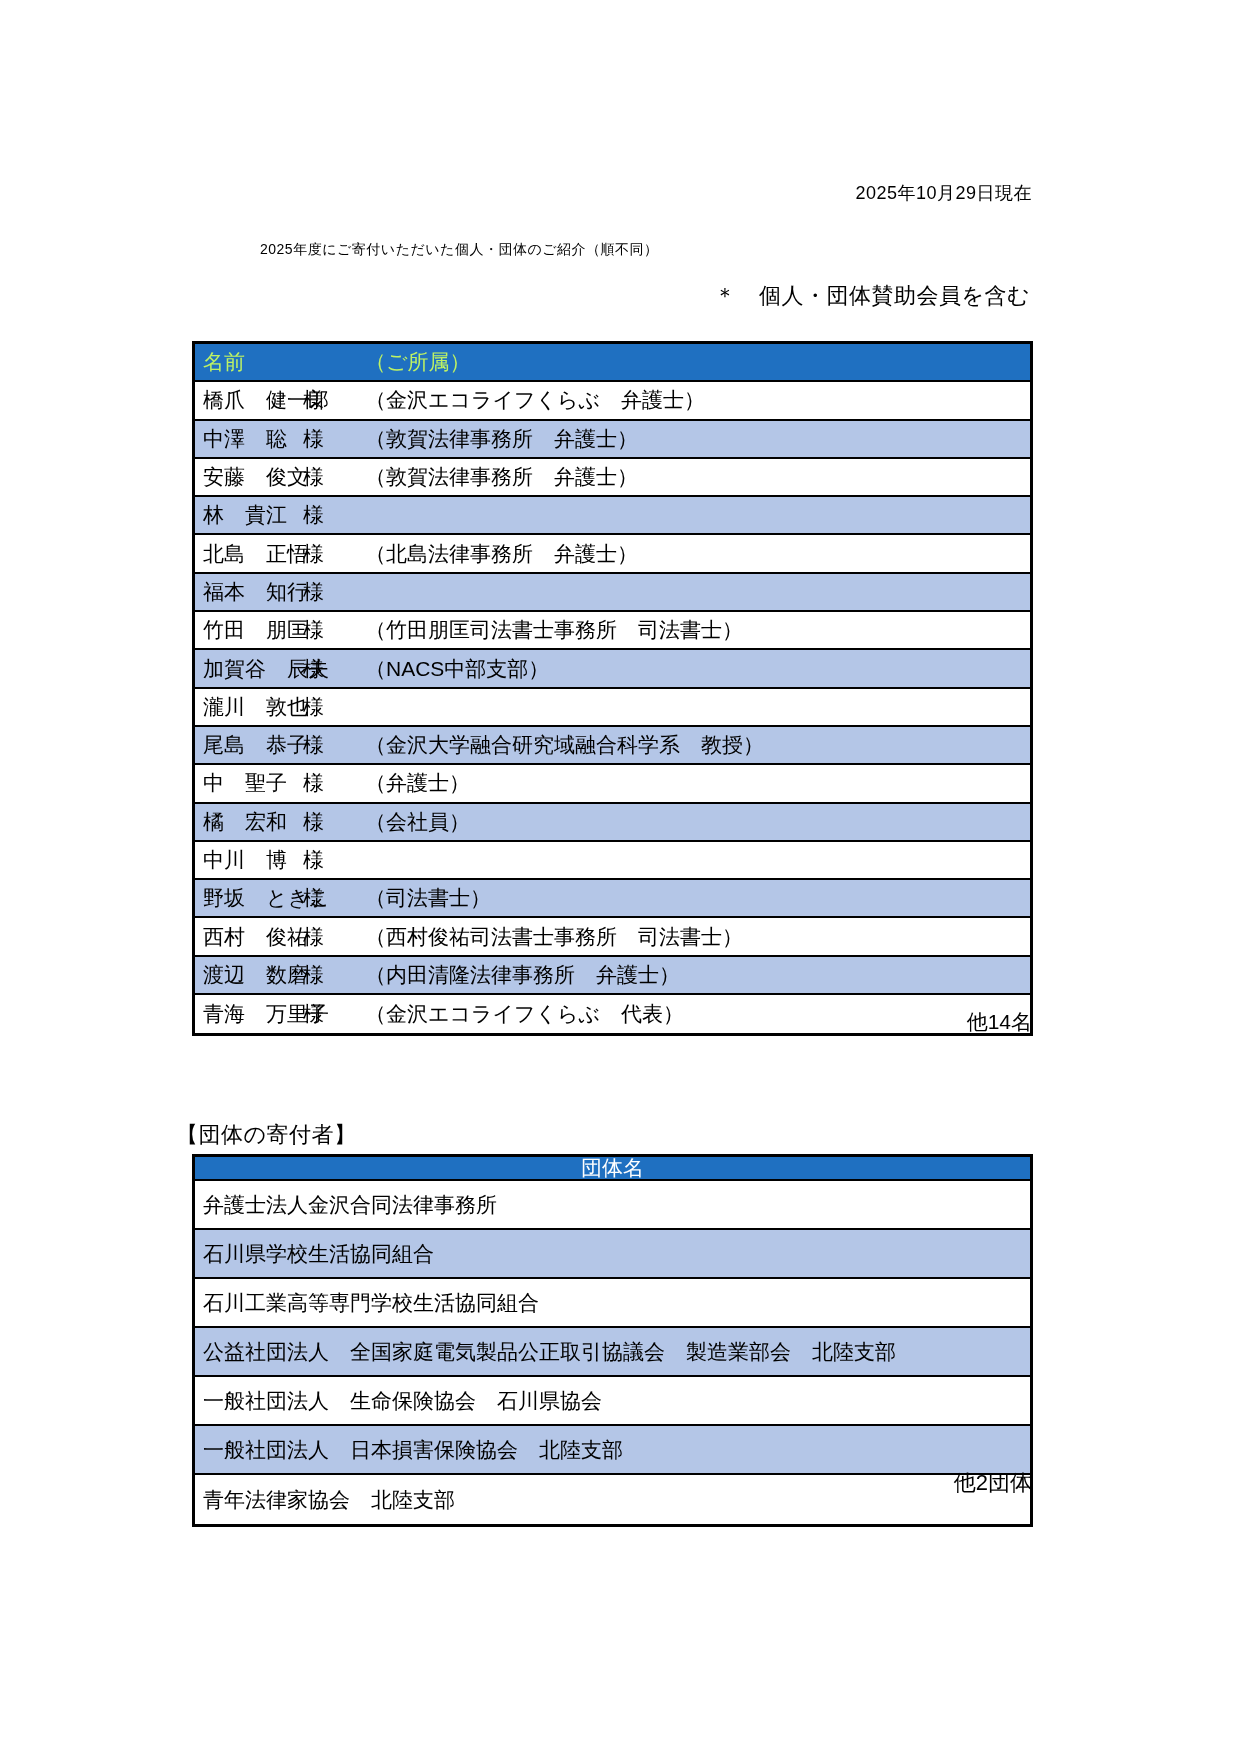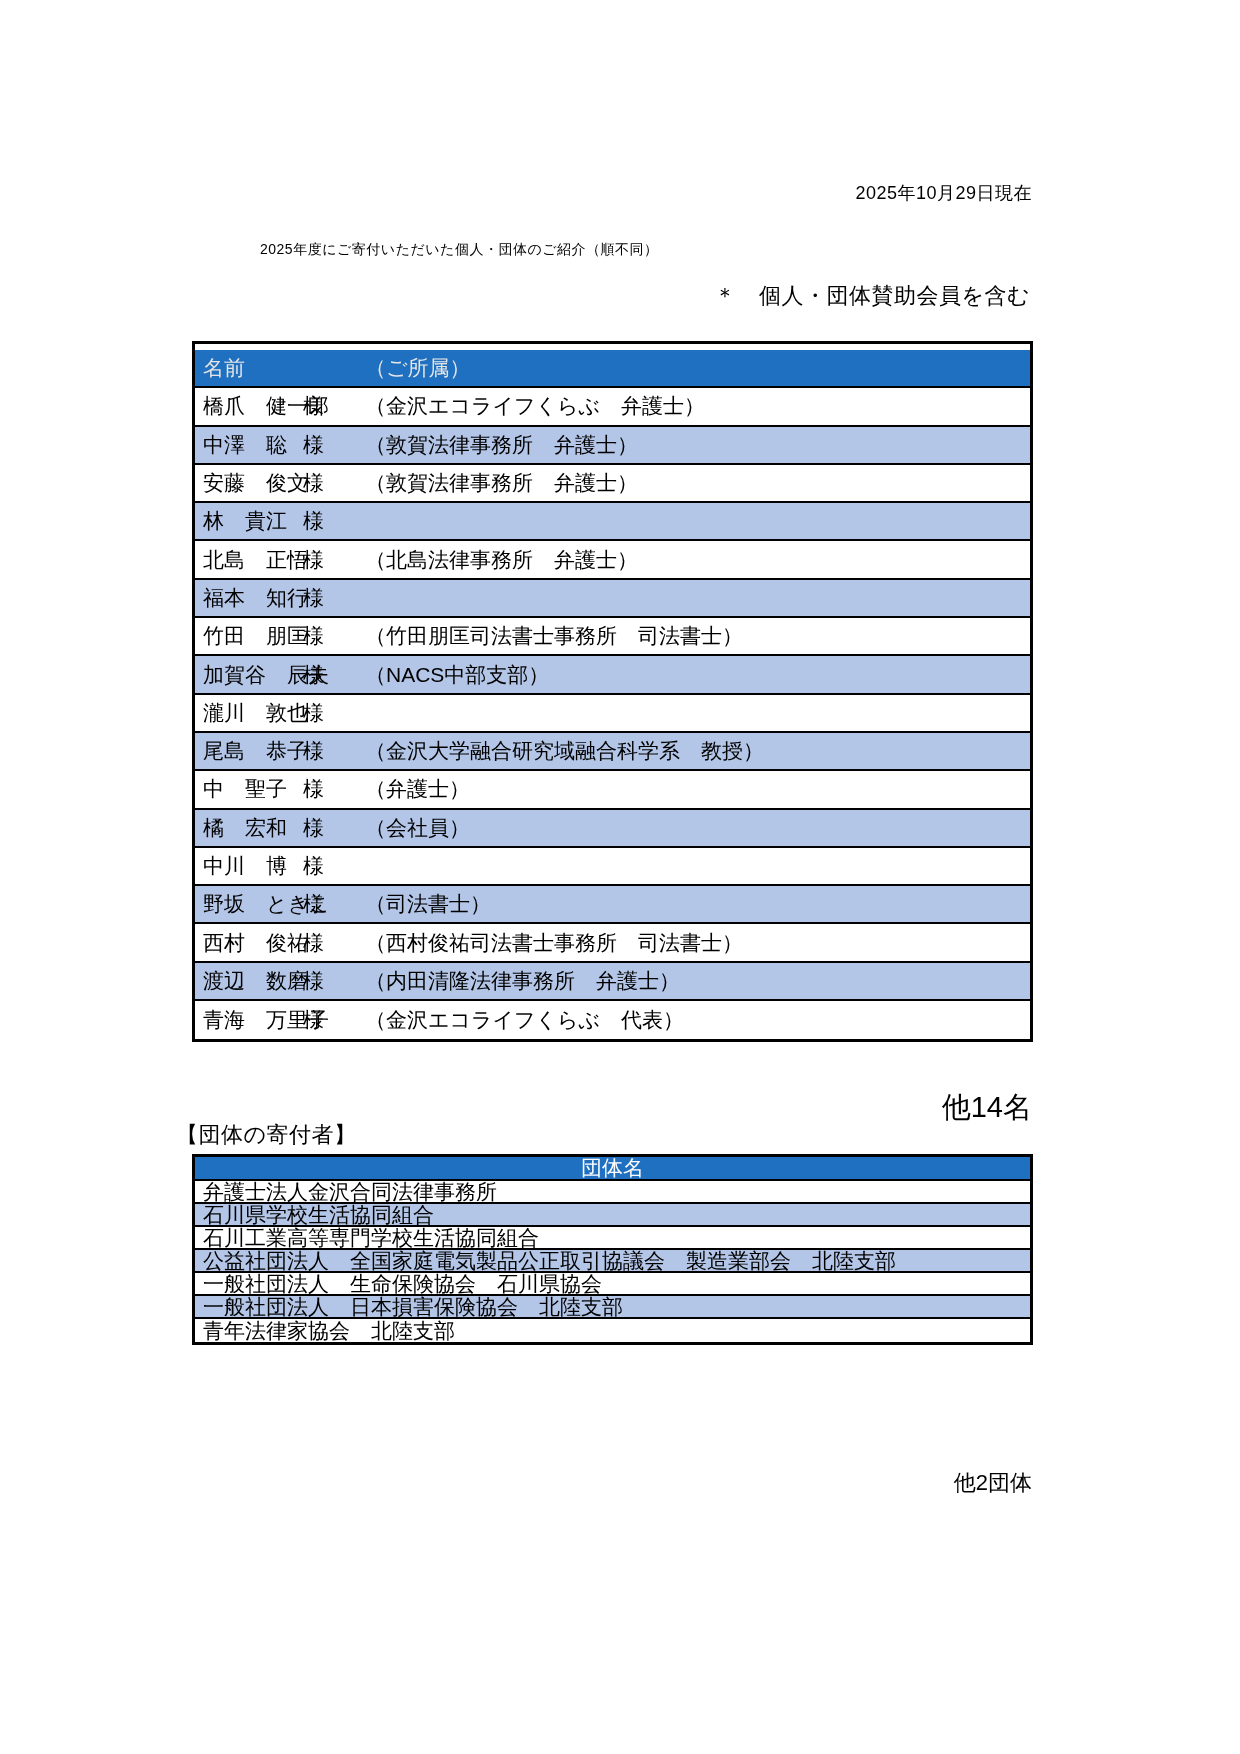--- a/index.html
+++ b/index.html
@@ -36,51 +36,50 @@
     box-sizing: border-box;
     border-bottom: 2px solid #000000;
     font-size: 21px;
     white-space: nowrap;
     overflow: hidden;
   }
   .t1 .rows .trow:last-child { border-bottom: none; }
   .t1 .rows .trow:nth-child(even) { background: #B4C6E7; }
   .t1 .header-row {
     background: #1F70C1;
-    color: #e5e5e5;
+    color: #bef264;
     height: 38.3px;
-    margin-top: 6px;
   }
   .cell-name { padding-left: 8px; }
   .cell-hon  { padding-left: 4px; }
   .cell-aff  { padding-left: 8px; }
 
   
   .t2 .trow {
     display: flex;
     align-items: center;
-    height: 23px;
+    height: 49px;
     box-sizing: border-box;
     border-bottom: 2px solid #000000;
     font-size: 21px;
     padding-left: 8px;
     white-space: nowrap;
     overflow: hidden;
   }
   .t2 .rows .trow:last-child { border-bottom: none; }
   .t2 .rows .trow:nth-child(even) { background: #B4C6E7; }
   .t2 .header-row {
     background: #1F70C1;
     color: #ffffff;
     justify-content: center;
     padding-left: 0;
     height: 24px;
   }
 
-  .footer-note-1 { top: 1088px; right: 208px; font-size: 29px; }
+  .footer-note-1 { top: 1008px; right: 208px; font-size: 21px; }
   .section-heading { top: 1120px; left: 176px; font-size: 22px; letter-spacing: 0.5px; }
   .footer-note-2 { top: 1468px; right: 208px; font-size: 22px; }
 </style>
 </head>
 <body>
 
 <div class="abs date-line">2025年10月29日現在</div>
 <div class="abs page-title">2025年度にご寄付いただいた個人・団体のご紹介（順不同）</div>
 <div class="abs note-line">＊　個人・団体賛助会員を含む</div>
 

